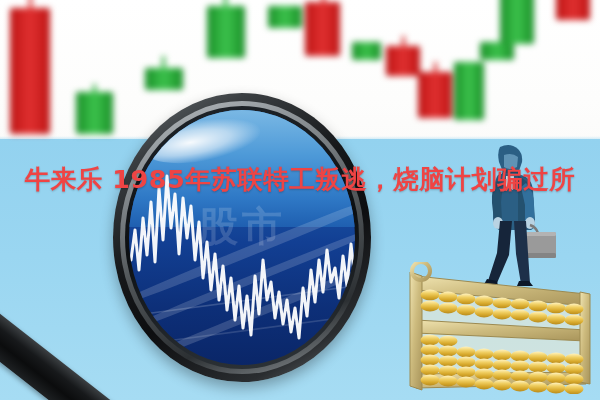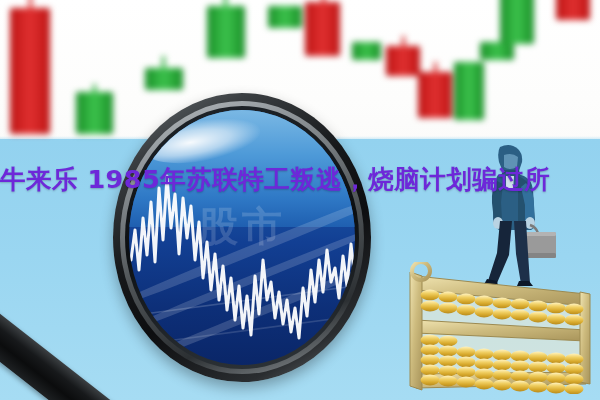--- a/index.html
+++ b/index.html
@@ -95,25 +95,26 @@
 
   
   .person{position:absolute;left:474px;top:143px;width:86px;height:143px;}
 
   
   .abacus{position:absolute;left:388px;top:262px;width:208px;height:132px;}
 
   
   .headline{
     position:absolute;left:0;top:160px;width:600px;
+    text-align:center;
     font-family:"DejaVu Sans","Liberation Sans",sans-serif;
     font-weight:bold;
     font-size:25.5px;
     line-height:39px;
-    color:#6d28d9;
+    color:#ef4444;
     letter-spacing:.5px;
     text-shadow:0 1px 2px rgba(0,0,0,.22);
     z-index:40;
   }
   .headline .l1,.headline .l2{display:block;white-space:nowrap;}
 </style>
 </head>
 <body>
 
 <div id="stage">

